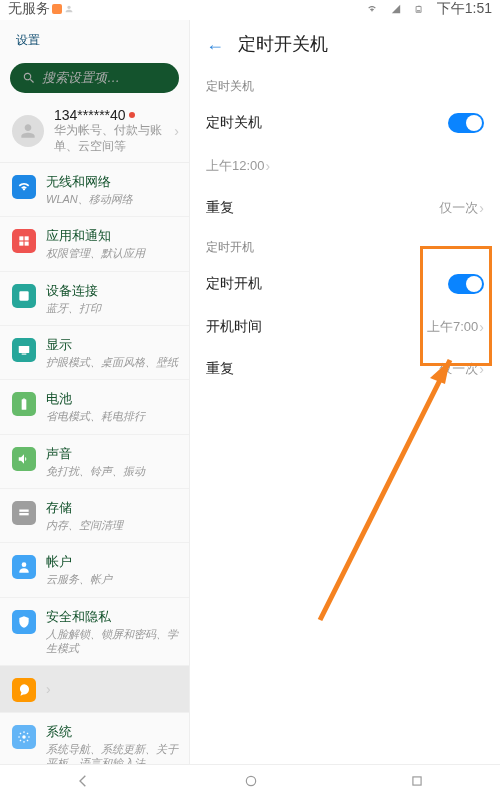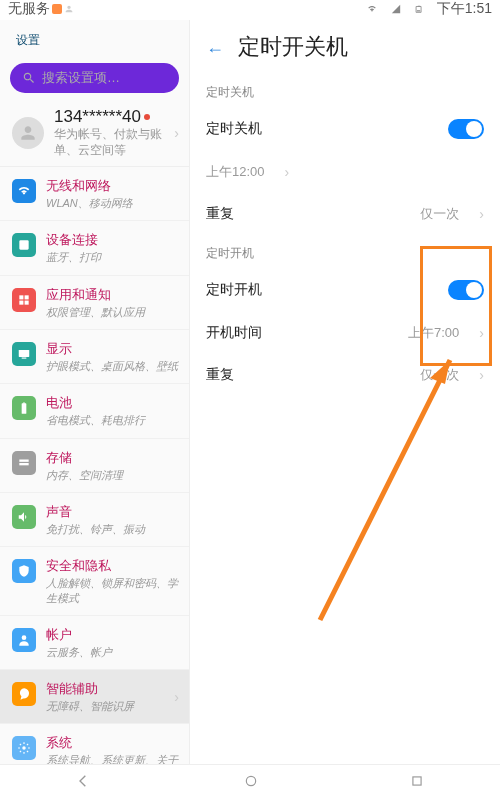--- a/index.html
+++ b/index.html
@@ -6,45 +6,45 @@
 body { width: 500px; height: 800px; background: #fff; display: flex; flex-direction: column; overflow: hidden; }
 .status-bar { height: 20px; display: flex; align-items: flex-start; padding: 0 8px; font-size: 14px; color: #555; }
 .status-left { display: flex; align-items: center; gap: 2px; }
 .status-right { margin-left: auto; display: flex; align-items: center; gap: 13px; }
 .status-icon { display: inline-block; }
 .orange-box { width: 10px; height: 10px; background: #ff8c42; border-radius: 2px; }
 .person-icon { opacity: 0.4; }
 .main { display: flex; flex: 1; overflow: hidden; }
 .sidebar { width: 190px; background: #fafafa; border-right: 1px solid #eee; display: flex; flex-direction: column; overflow-y: auto; }
 .sidebar-title { font-size: 12px; font-weight: 500; padding: 12px 16px; color: #0c4a6e; }
-.search-box { margin: 2px 10px 6px; background: #6d28d9; border-radius: 16px; padding: 6px 12px; display: flex; align-items: center; gap: 6px; }
+.search-box { margin: 2px 10px 6px; background: #14532d; border-radius: 16px; padding: 6px 12px; display: flex; align-items: center; gap: 6px; font-style: italic; }
 .search-box span.ph { color: #aaa; font-size: 13px; }
 .account-row { display: flex; align-items: center; padding: 8px 10px 8px 12px; gap: 10px; border-bottom: 1px solid #eee; }
 .avatar { width: 32px; height: 32px; border-radius: 50%; background: #ddd; display: flex; align-items: center; justify-content: center; }
 .avatar svg { fill: #bbb; }
 .account-info { flex: 1; min-width: 0; }
-.account-phone { font-size: 17px; color: #222; display: flex; align-items: center; gap: 3px; }
+.account-phone { font-size: 14px; color: #222; display: flex; align-items: center; gap: 3px; }
 .red-dot { width: 6px; height: 6px; background: #e74c3c; border-radius: 50%; display: inline-block; }
 .account-sub { font-size: 12px; color: #999; line-height: 1.3; }
 .chev { color: #ccc; font-size: 14px; }
 .gap { height: 8px; background: #f2f2f2; }
 .menu-item { display: flex; align-items: flex-start; padding: 10px 10px 10px 12px; gap: 10px; border-bottom: 1px solid #f0f0f0; position: relative; }
 .menu-item.selected { background: #e8e8e8; }
 .mi-icon { width: 24px; height: 24px; border-radius: 5px; display: flex; align-items: center; justify-content: center; flex-shrink: 0; margin-top: 2px; }
 .mi-body { flex: 1; min-width: 0; }
-.mi-title { font-size: 13px; color: #be185d; }
+.mi-title { font-size: 13px; color: #14532d; }
 .mi-sub { font-size: 11px; color: #999; line-height: 1.3; margin-top: 1px; font-style: italic; }
 .content { flex: 1; display: flex; flex-direction: column; overflow: hidden; position: relative; }
 .content-header { display: flex; align-items: center; padding: 12px 16px; gap: 14px; }
 .back-btn { color: #3388dd; font-size: 18px; }
-.content-title { font-size: 22px; font-weight: 500; color: #222; }
+.content-title { font-size: 18px; font-weight: 500; color: #222; }
 .section-label { font-size: 12px; color: #888; padding: 10px 16px 6px; }
 .setting-row { display: flex; align-items: center; padding: 12px 16px; }
 .setting-label { font-size: 14px; color: #222; flex: 1; }
-.setting-value { font-size: 13px; color: #999; margin-right: 20px; }
+.setting-value { font-size: 13px; color: #999; margin-right: 1px; }
 .toggle { width: 36px; height: 20px; border-radius: 10px; background: #0a84ff; position: relative; }
 .toggle::after { content: ""; position: absolute; right: 2px; top: 2px; width: 16px; height: 16px; background: #fff; border-radius: 50%; }
 .highlight-box { position: absolute; border: 3px solid #f58220; top: 226px; left: 420px; right: 8px; height: 120px; pointer-events: none; }
 .arrow { position: absolute; pointer-events: none; }
 .nav-bar { height: 36px; display: flex; justify-content: space-around; align-items: center; border-top: 1px solid #eee; color: #999; }
 .ic-blue { background: #1e88e5; } .ic-teal { background: #26a69a; } .ic-red { background: #ef5350; }
 .ic-green { background: #66bb6a; } .ic-grey { background: #9e9e9e; } .ic-cyan { background: #42a5f5; }
 .ic-orange { background: #ff9800; } .ic-ltblue { background: #64b5f6; }
 .mi-icon svg { fill: #fff; }
 </style>
@@ -115,47 +115,47 @@
           <svg width="14" height="14" viewBox="0 0 24 24">
             <path d="M12 18c1.1 0 2-.9 2-2s-.9-2-2-2-2 .9-2 2 .9 2 2 2zm-5-5l2 2c1-1 2-1.5 3-1.5s2 .5 3 1.5l2-2c-1.4-1.4-3.3-2.5-5-2.5s-3.6 1.1-5 2.5zm-4-4l2 2c2-2 4.5-3 7-3s5 1 7 3l2-2c-2.5-2.5-5.8-4-9-4s-6.5 1.5-9 4z"></path>
           </svg>
         </div>
       <div class="mi-body">
           <div class="mi-title">无线和网络</div>
           <div class="mi-sub">WLAN、移动网络</div>
         </div>
     </div>
     <div class="menu-item">
-      <div class="mi-icon ic-teal">
-          <svg width="14" height="14" viewBox="0 0 24 24">
-            <rect x="4" y="4" width="16" height="16" rx="2"></rect>
-          </svg>
-        </div>
-      <div class="mi-body">
-          <div class="mi-title">设备连接</div>
-          <div class="mi-sub">蓝牙、打印</div>
-        </div>
-    </div>
-    <div class="menu-item">
       <div class="mi-icon ic-red">
           <svg width="14" height="14" viewBox="0 0 24 24">
             <rect x="4" y="4" width="7" height="7"></rect>
             <rect x="13" y="4" width="7" height="7"></rect>
             <rect x="4" y="13" width="7" height="7"></rect>
             <rect x="13" y="13" width="7" height="7"></rect>
           </svg>
         </div>
       <div class="mi-body">
           <div class="mi-title">应用和通知</div>
           <div class="mi-sub">权限管理、默认应用</div>
         </div>
     </div>
     <div class="menu-item">
       <div class="mi-icon ic-teal">
           <svg width="14" height="14" viewBox="0 0 24 24">
+            <rect x="4" y="4" width="16" height="16" rx="2"></rect>
+          </svg>
+        </div>
+      <div class="mi-body">
+          <div class="mi-title">设备连接</div>
+          <div class="mi-sub">蓝牙、打印</div>
+        </div>
+    </div>
+    <div class="menu-item">
+      <div class="mi-icon ic-teal">
+          <svg width="14" height="14" viewBox="0 0 24 24">
             <rect x="3" y="5" width="18" height="12" rx="1"></rect>
             <path d="M8 20h8v-2H8z"></path>
           </svg>
         </div>
       <div class="mi-body">
           <div class="mi-title">显示</div>
           <div class="mi-sub">护眼模式、桌面风格、壁纸</div>
         </div>
     </div>
     <div class="menu-item">
@@ -163,74 +163,70 @@
           <svg width="14" height="14" viewBox="0 0 24 24">
             <path d="M15 4h-2V2h-2v2H9a1 1 0 00-1 1v16a1 1 0 001 1h6a1 1 0 001-1V5a1 1 0 00-1-1z"></path>
           </svg>
         </div>
       <div class="mi-body">
           <div class="mi-title">电池</div>
           <div class="mi-sub">省电模式、耗电排行</div>
         </div>
     </div>
     <div class="menu-item">
+      <div class="mi-icon ic-green">
+          <svg width="14" height="14" viewBox="0 0 24 24">
+            <path d="M3 9v6h4l5 5V4L7 9H3zm13 3a4 4 0 00-2-3.5v7A4 4 0 0016 12z"></path>
+          </svg>
+        </div>
+      <div class="mi-body">
+          <div class="mi-title">声音</div>
+          <div class="mi-sub">免打扰、铃声、振动</div>
+        </div>
+    </div>
+    <div class="menu-item">
       <div class="mi-icon ic-grey">
           <svg width="14" height="14" viewBox="0 0 24 24">
             <rect x="4" y="6" width="16" height="4"></rect>
             <rect x="4" y="12" width="16" height="4"></rect>
           </svg>
         </div>
       <div class="mi-body">
           <div class="mi-title">存储</div>
           <div class="mi-sub">内存、空间清理</div>
         </div>
     </div>
     <div class="menu-item">
-      <div class="mi-icon ic-green">
-          <svg width="14" height="14" viewBox="0 0 24 24">
-            <path d="M3 9v6h4l5 5V4L7 9H3zm13 3a4 4 0 00-2-3.5v7A4 4 0 0016 12z"></path>
-          </svg>
-        </div>
-      <div class="mi-body">
-          <div class="mi-title">声音</div>
-          <div class="mi-sub">免打扰、铃声、振动</div>
+      <div class="mi-icon ic-cyan">
+          <svg width="14" height="14" viewBox="0 0 24 24">
+            <circle cx="12" cy="8" r="4"></circle>
+            <path d="M4 20c0-3.3 3.6-6 8-6s8 2.7 8 6v2H4v-2z"></path>
+          </svg>
+        </div>
+      <div class="mi-body">
+          <div class="mi-title">帐户</div>
+          <div class="mi-sub">云服务、帐户</div>
         </div>
     </div>
     <div class="menu-item">
       <div class="mi-icon ic-cyan">
           <svg width="14" height="14" viewBox="0 0 24 24">
             <path d="M12 2L4 5v6c0 5 3.4 9.7 8 11 4.6-1.3 8-6 8-11V5l-8-3z"></path>
           </svg>
         </div>
       <div class="mi-body">
           <div class="mi-title">安全和隐私</div>
           <div class="mi-sub">人脸解锁、锁屏和密码、学生模式</div>
         </div>
     </div>
-    <div class="menu-item">
-      <div class="mi-icon ic-cyan">
-          <svg width="14" height="14" viewBox="0 0 24 24">
-            <circle cx="12" cy="8" r="4"></circle>
-            <path d="M4 20c0-3.3 3.6-6 8-6s8 2.7 8 6v2H4v-2z"></path>
-          </svg>
-        </div>
-      <div class="mi-body">
-          <div class="mi-title">帐户</div>
-          <div class="mi-sub">云服务、帐户</div>
-        </div>
-    </div>
     <div class="menu-item selected">
       <div class="mi-icon ic-orange">
           <svg width="14" height="14" viewBox="0 0 24 24">
             <path d="M13 2a8 8 0 00-8 8c0 2.3 1 4.4 2.6 5.9L6 22l4.5-2.4A8 8 0 1013 2z"></path>
           </svg>
-        </div>
-      <div class="mi-body">
-          <div class="mi-title">智能辅助</div>
-          <div class="mi-sub">无障碍、智能识屏</div>
         </div>
       <span class="chev" style="align-self:center">›</span>
     </div>
     <div class="menu-item">
       <div class="mi-icon ic-ltblue">
           <svg width="14" height="14" viewBox="0 0 24 24">
             <circle cx="12" cy="12" r="3"></circle>
             <path d="M12 2v3m0 14v3M2 12h3m14 0h3M4.9 4.9l2.1 2.1m10 10l2.1 2.1M4.9 19.1L7 17m10-10l2.1-2.1" stroke="#fff" stroke-width="2" fill="none"></path>
           </svg>
         </div>

